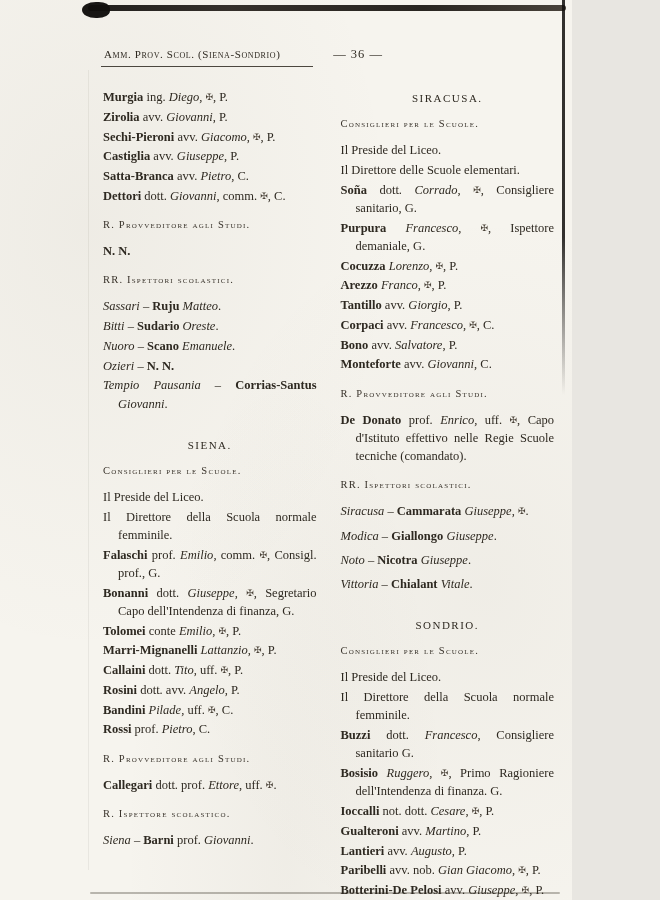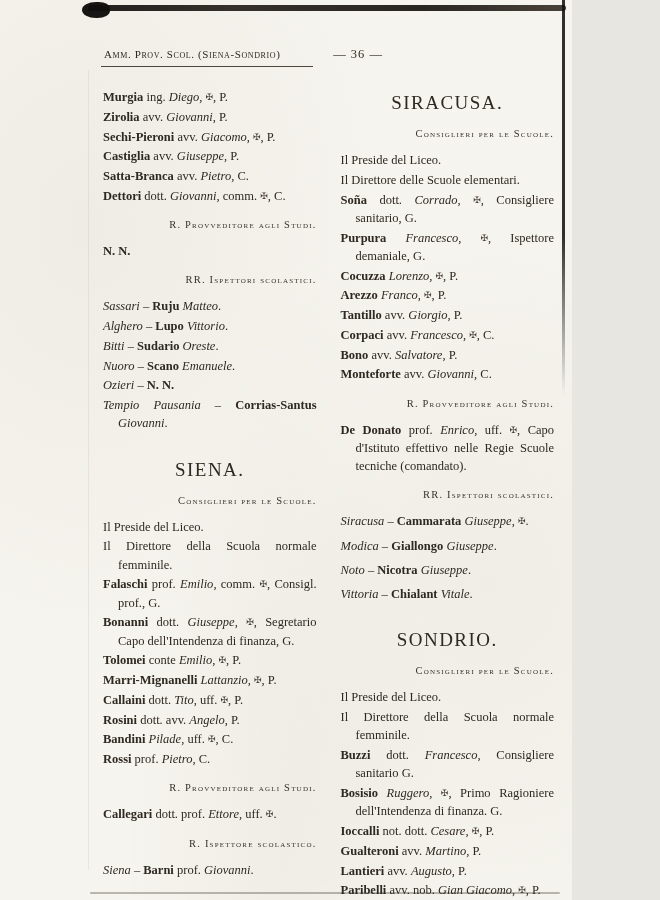--- a/index.html
+++ b/index.html
@@ -56,26 +56,26 @@
     position: absolute; left: 358px; top: 47px; transform: translateX(-50%);
     font-size: 12.5px; letter-spacing: 1px; white-space: nowrap;
   }
   
   .columns {
     position: absolute; top: 80px; left: 103px; right: 18px;
     display: flex; gap: 24px;
   }
   .col { flex: 1; min-width: 0; margin-top: 8px; }
   .heading {
-    text-align: center; font-size: 19px; letter-spacing: 1.5px;
+    text-align: center; font-size: 11px; letter-spacing: 1.5px;
     margin: 26px 0 8px;
   }
   .col > .heading:first-child { margin-top: 4px; }
   .subheading {
-    text-align: right; font-size: 10.5px; font-variant: small-caps;
+    text-align: left; font-size: 10.5px; font-variant: small-caps;
     letter-spacing: 1.2px; margin: 14px 0 12px; color: #38322a;
   }
   .entries { margin: 0; }
   .entry {
     margin: 0 0 1.5px; font-size: 12.5px; line-height: 1.46;
     text-align: justify; padding-left: 15px; text-indent: -15px;
   }
   .entries.spaced .entry { margin-bottom: 6px; }
   .entry .b { font-weight: bold; }
   .entry .i { font-style: italic; }
@@ -108,21 +108,20 @@
           <p class="entry"><span class="b">Satta-Branca</span><span class="n"> avv. </span><span class="i">Pietro</span><span class="n">, C.</span></p>
           <p class="entry"><span class="b">Dettori</span><span class="n"> dott. </span><span class="i">Giovanni</span><span class="n">, comm. </span><span class="d">✠</span><span class="n">, C.</span></p>
         </div>
         <div class="subheading">R. Provveditore agli Studi.</div>
         <div class="entries">
           <p class="entry"><span class="b">N. N.</span></p>
         </div>
         <div class="subheading">RR. Ispettori scolastici.</div>
         <div class="entries">
           <p class="entry"><span class="i">Sassari</span><span class="n"> – </span><span class="b">Ruju</span><span class="n"> </span><span class="i">Matteo</span><span class="n">.</span></p>
-          <p class="entry"><span class="i">Alghero</span><span class="n"> – </span><span class="b">Lupo</span><span class="n"> </span><span class="i">Vittorio</span><span class="n">.</span></p>
           <p class="entry"><span class="i">Bitti</span><span class="n"> – </span><span class="b">Sudario</span><span class="n"> </span><span class="i">Oreste</span><span class="n">.</span></p>
           <p class="entry"><span class="i">Nuoro</span><span class="n"> – </span><span class="b">Scano</span><span class="n"> </span><span class="i">Emanuele</span><span class="n">.</span></p>
           <p class="entry"><span class="i">Ozieri</span><span class="n"> – </span><span class="b">N. N.</span></p>
           <p class="entry"><span class="i">Tempio Pausania</span><span class="n"> – </span><span class="b">Corrias-Santus</span><span class="n"> </span><span class="i">Giovanni</span><span class="n">.</span></p>
         </div>
         <div class="heading">SIENA.</div>
         <div class="subheading">Consiglieri per le Scuole.</div>
         <div class="entries">
           <p class="entry"><span class="n">Il Preside del Liceo.</span></p>
           <p class="entry"><span class="n">Il Direttore della Scuola normale femminile.</span></p>

